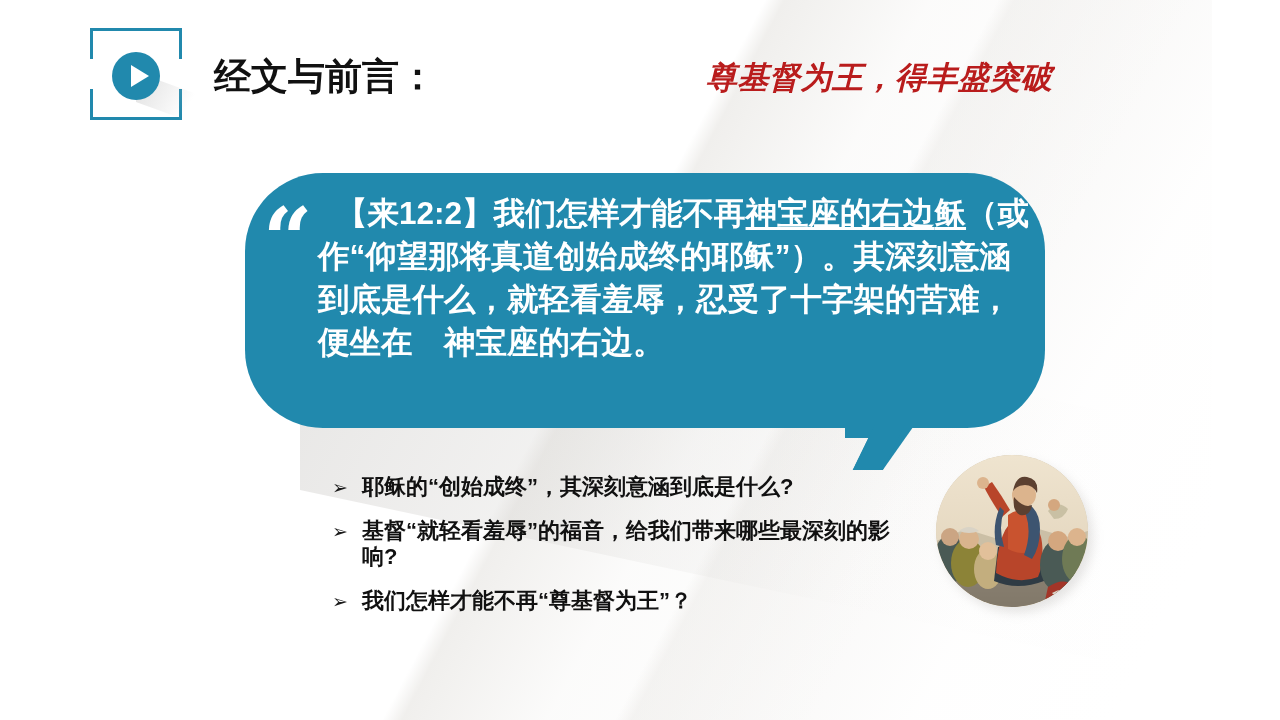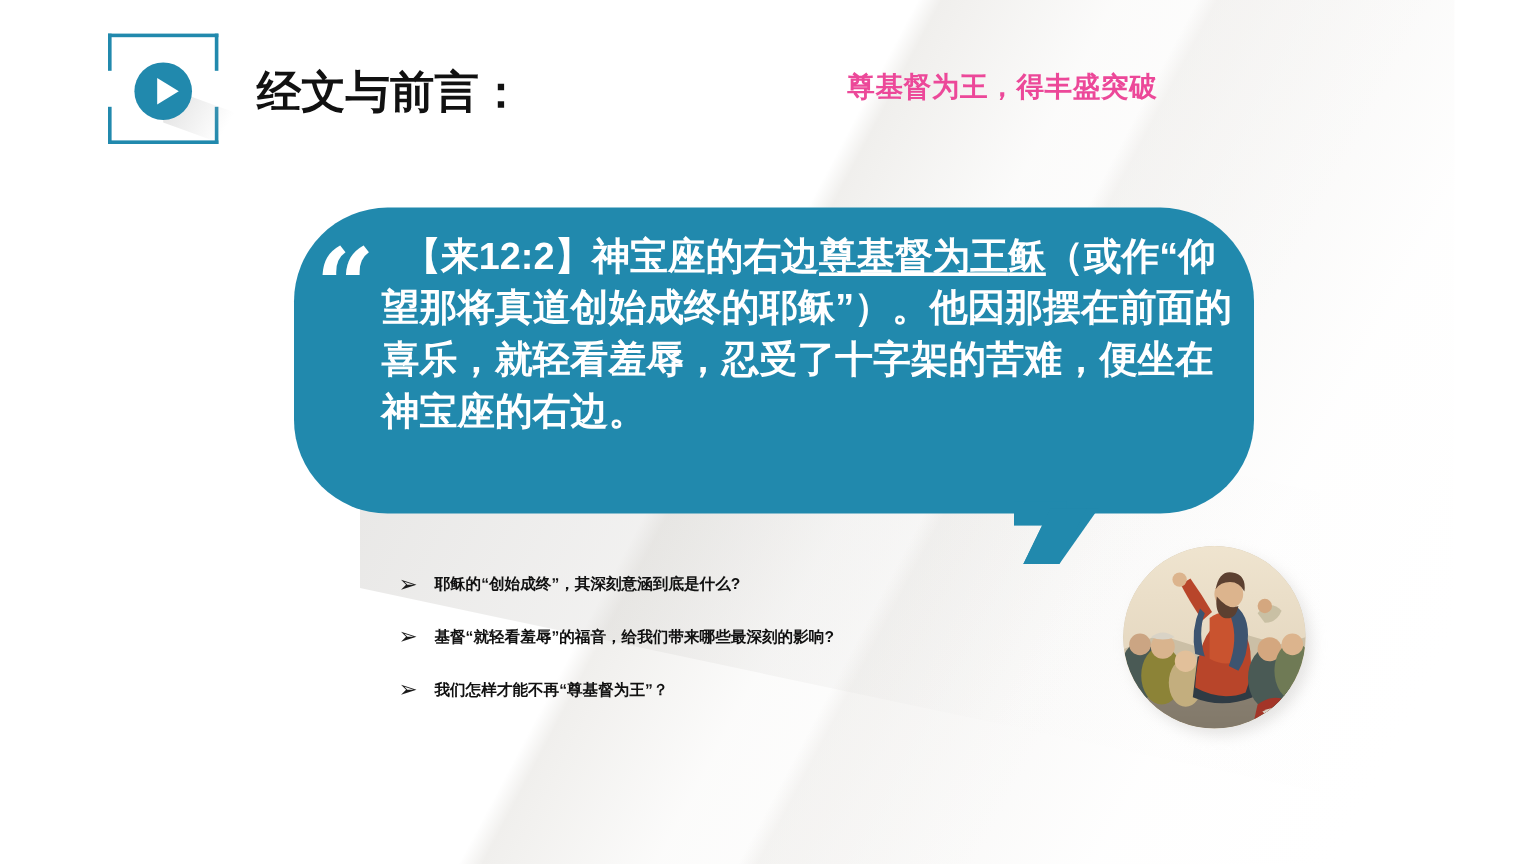--- a/index.html
+++ b/index.html
@@ -111,25 +111,26 @@
     font-size: 37px;
     font-weight: bold;
     color: #111111;
     letter-spacing: 0px;
     white-space: nowrap;
   }
   .header-headline {
     position: absolute;
     left: 706px;
     top: 57px;
-    font-size: 23px;
-    font-weight: bold;
-    color: #ec4899;
+    font-size: 31px;
+    font-weight: bold;
+    color: #b91c1c;
     white-space: nowrap;
     letter-spacing: 0.5px;
+    font-style: italic;
   }
 
   
   .bubble-shadow {
     position: absolute;
     left: 300px;
     top: 240px;
     width: 800px;
     height: 250px;
     background: linear-gradient(115deg, rgba(205,203,200,0.50) 0%, rgba(244,243,242,0.05) 72%);
@@ -212,21 +213,21 @@
   .bullet-marker {
     flex: 0 0 auto;
     width: 30px;
     font-size: 19px;
     line-height: 26px;
     color: #1a1a1a;
     font-family: "DejaVu Sans", sans-serif;
   }
   .bullet-text {
     flex: 1 1 auto;
-    font-size: 13px;
+    font-size: 22px;
     font-weight: bold;
     line-height: 26px;
     color: #111111;
     letter-spacing: 0px;
   }
 
   
   .pic-shadow {
     position: absolute;
     left: 942px;
@@ -277,21 +278,21 @@
   <div class="header-title">经文与前言：</div>
   <div class="header-headline">尊基督为王，得丰盛突破</div>
 
   <div class="bubble-shadow"></div>
   <div class="bubble"></div>
   <div class="bubble-tail2"></div>
   <div class="bubble-tail"></div>
 
   <div class="quote-mark">“</div>
 
-  <div class="verse"><span>【来12:2】</span><span>神宝座的右边</span><u>尊基督为王</u><u>稣</u><span>（或作“仰望那将真道创始成终的耶稣”）。他因那摆在前面的喜乐，就轻看羞辱，忍受了十字架的苦难，便坐在　神宝座的右边。</span></div>
+  <div class="verse"><span>【来12:2】</span><span>我们怎样才能不再</span><u>神宝座的右边</u><u>稣</u><span>（或作“仰望那将真道创始成终的耶稣”）。其深刻意涵到底是什么，就轻看羞辱，忍受了十字架的苦难，便坐在　神宝座的右边。</span></div>
 
   <div class="bullets">
     <div class="bullet-row">
       <div class="bullet-marker">➢</div>
       <div class="bullet-text">耶稣的“创始成终”，其深刻意涵到底是什么?</div>
     </div>
     <div class="bullet-row">
       <div class="bullet-marker">➢</div>
       <div class="bullet-text">基督“就轻看羞辱”的福音，给我们带来哪些最深刻的影响?</div>
     </div>

